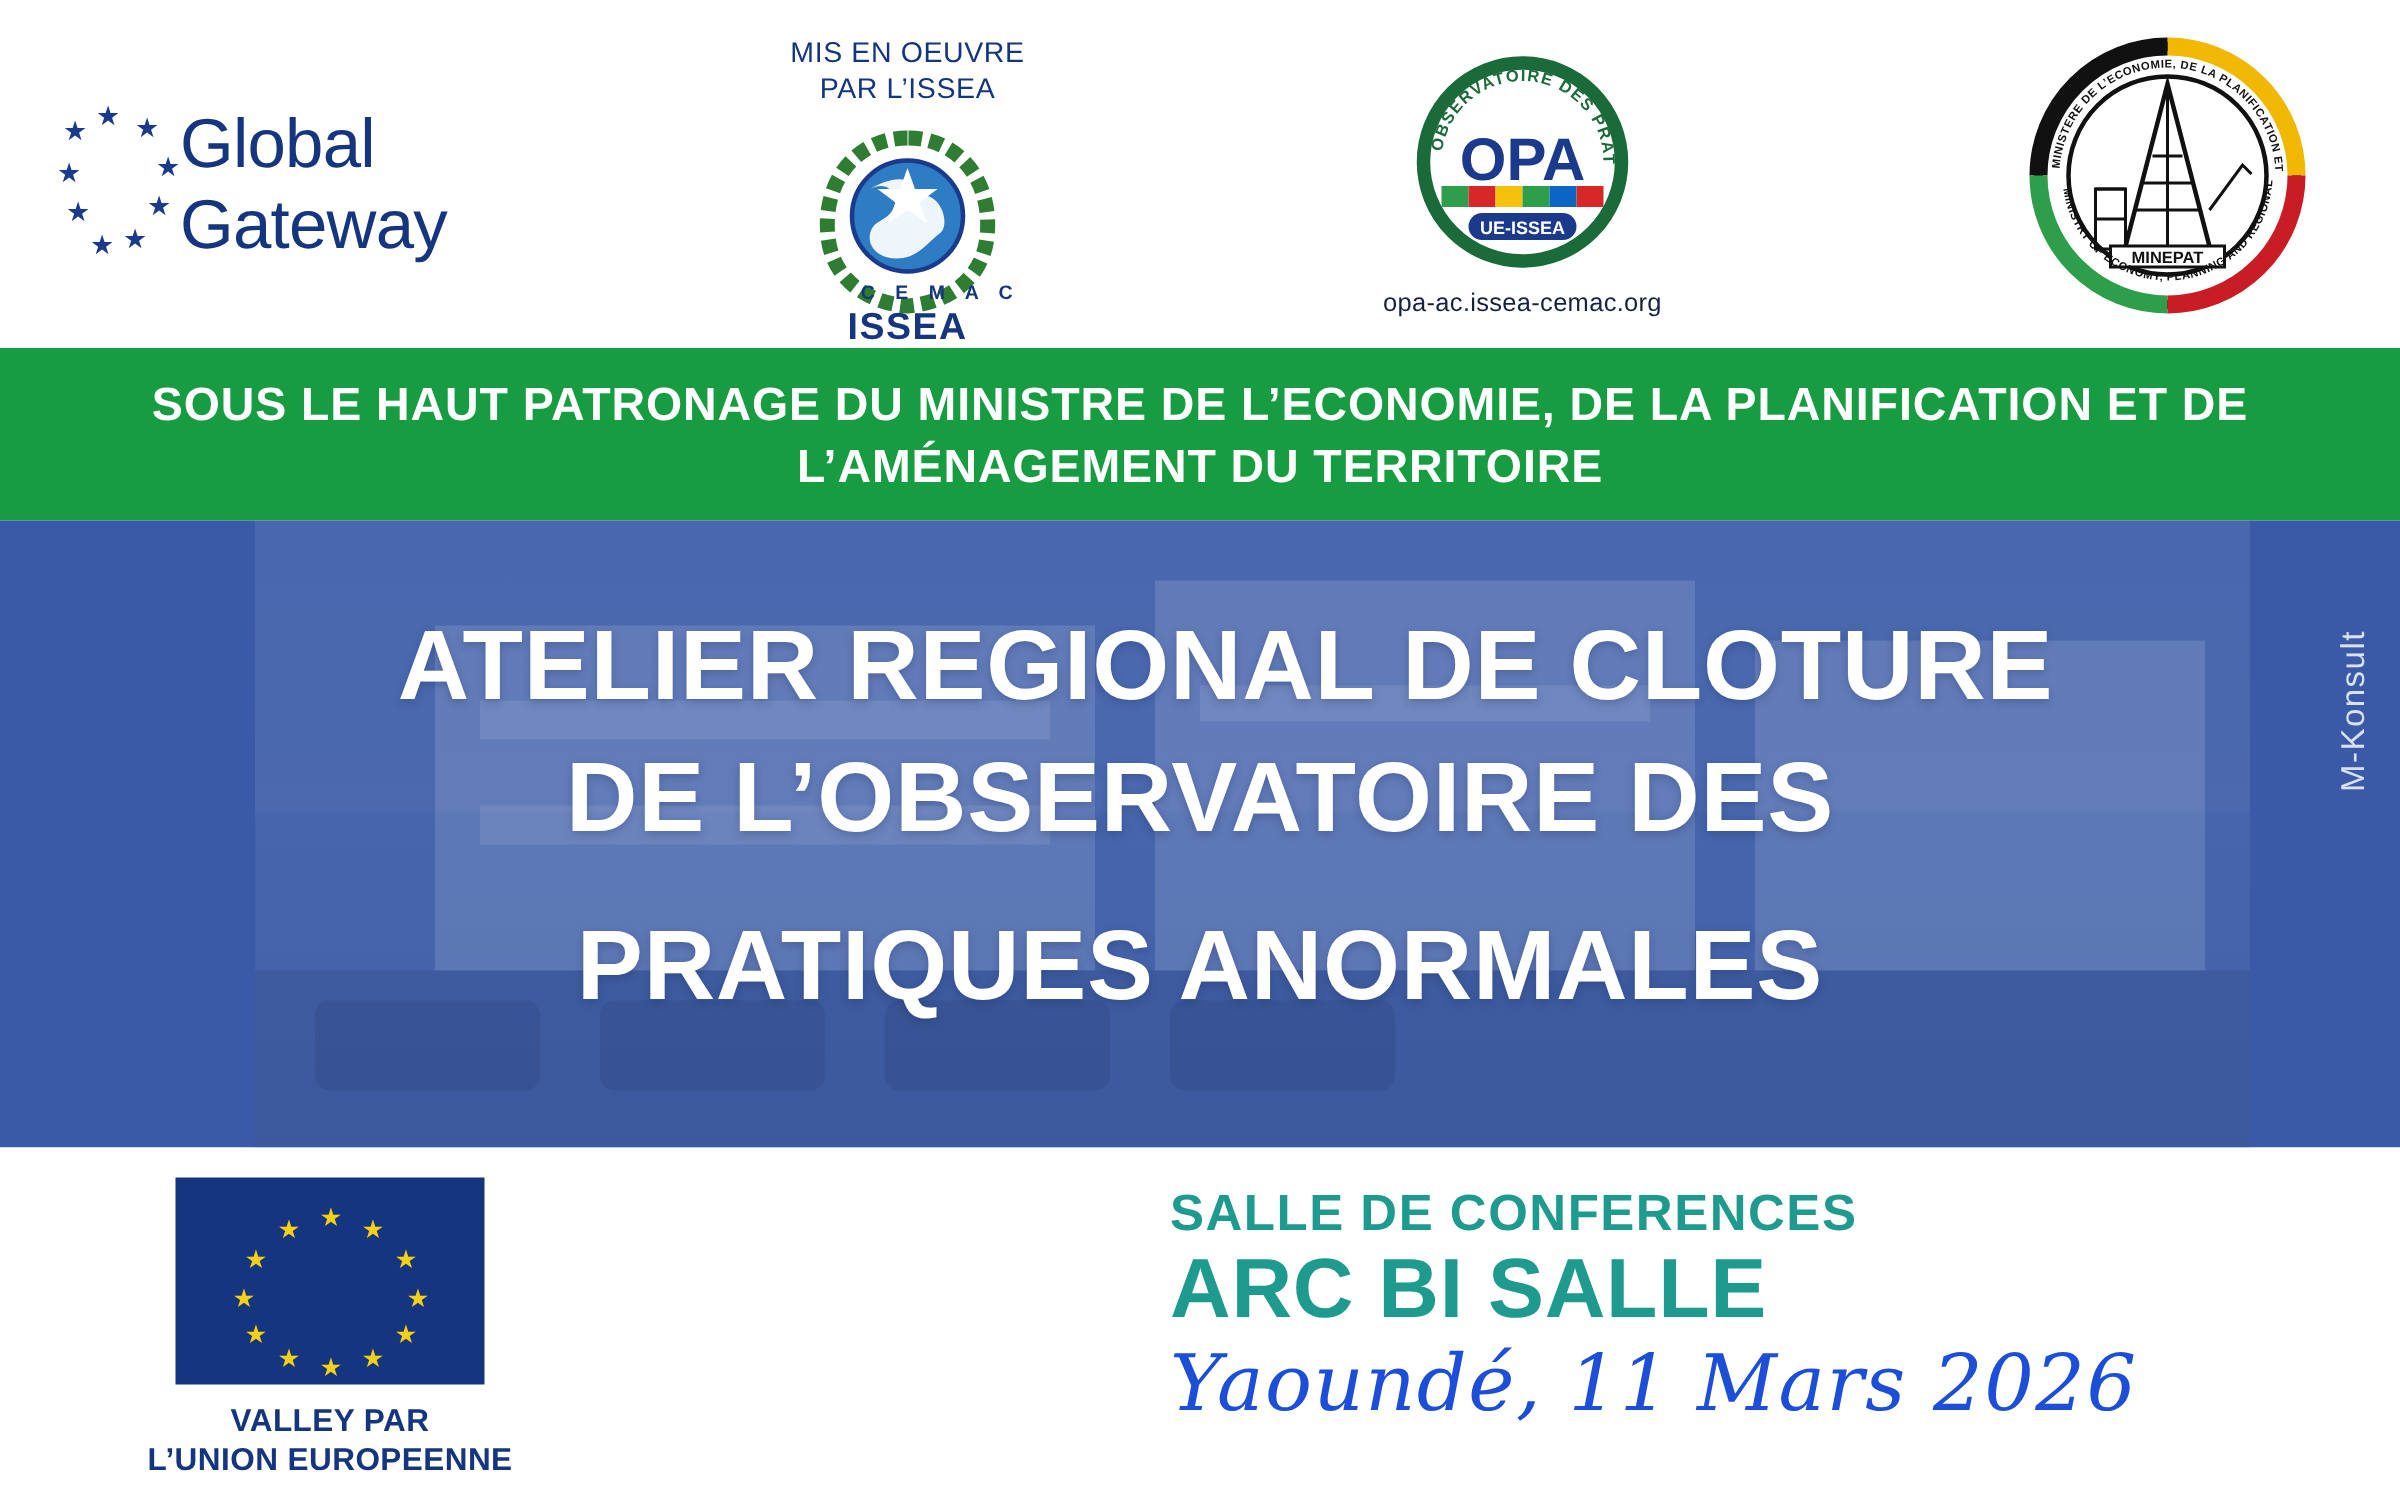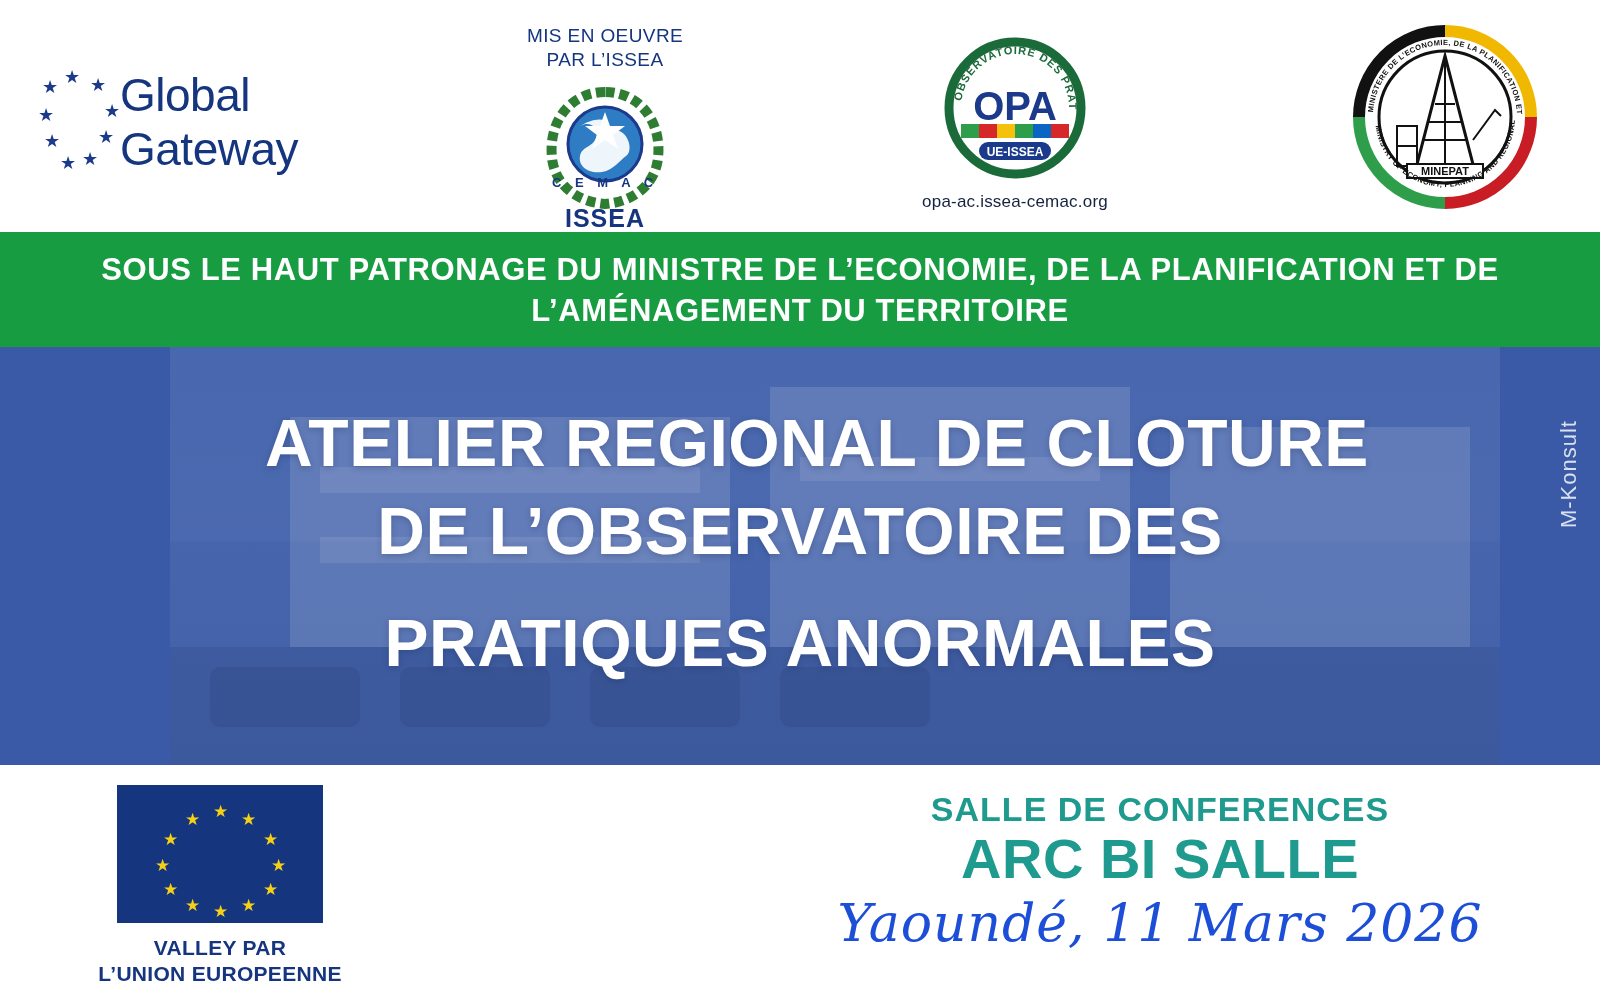--- a/index.html
+++ b/index.html
@@ -234,21 +234,21 @@
     font-weight: bold;
     line-height: 26px;
     letter-spacing: 0.3px;
   }
 
   .venue-block {
     position: absolute;
     right: 60px;
     top: 24px;
     width: 760px;
-    text-align: center;
+    text-align: left;
   }
   .venue-line1 {
     color: #1f9a8e;
     font-size: 34px;
     font-weight: bold;
     letter-spacing: 1px;
     line-height: 40px;
   }
   .venue-line2 {
     color: #1f9a8e;
@@ -296,21 +296,21 @@
     <div class="issea-emblem">
       <svg width="150" height="132" viewBox="0 0 150 132">
 
         <path d="M75 14 C40 14 18 44 22 80 C25 108 48 124 75 126 C102 124 125 108 128 80 C132 44 110 14 75 14 Z" fill="none" stroke="#2f7d32" stroke-width="10" stroke-dasharray="9 5"></path>
 
         <circle cx="75" cy="66" r="37" fill="#2e7cc4"></circle>
         <path d="M50 48 C60 42 70 50 66 60 C62 70 52 68 50 78 C48 88 58 96 72 94 C84 92 90 82 96 78 C102 74 100 62 94 56 C88 50 82 54 78 46 C74 38 60 42 50 48 Z" fill="#ffffff" opacity="0.92"></path>
         <path d="M75 34 L80 48 L95 48 L83 57 L88 71 L75 62 L62 71 L67 57 L55 48 L70 48 Z" fill="#ffffff"></path>
         <circle cx="75" cy="66" r="37" fill="none" stroke="#1b3a8c" stroke-width="3"></circle>
       </svg>
-      <div style="position:absolute; left:0; bottom:20px; width:150px; text-align:center; color:#15357f; font-size:13px; font-weight:bold; letter-spacing:5px;margin-top:24px;">C E M A C</div>
+      <div style="position:absolute; left:0; bottom:8px; width:150px; text-align:right; color:#15357f; font-size:13px; font-weight:bold; letter-spacing:5px;margin-top:24px;">C E M A C</div>
     </div>
     <div class="issea-foot">ISSEA</div>
   </div>
 
   <div class="opa-block">
     <div class="opa-emblem">
       <svg width="200" height="150" viewBox="0 0 200 150">
         <circle cx="100" cy="72" r="66" fill="#ffffff" stroke="#1b6b3a" stroke-width="9"></circle>
         <path id="opaArc" d="M 46 72 A 54 54 0 0 1 154 72" fill="none"></path>
         <text font-size="11" font-weight="bold" fill="#1b6b3a" letter-spacing="1">

